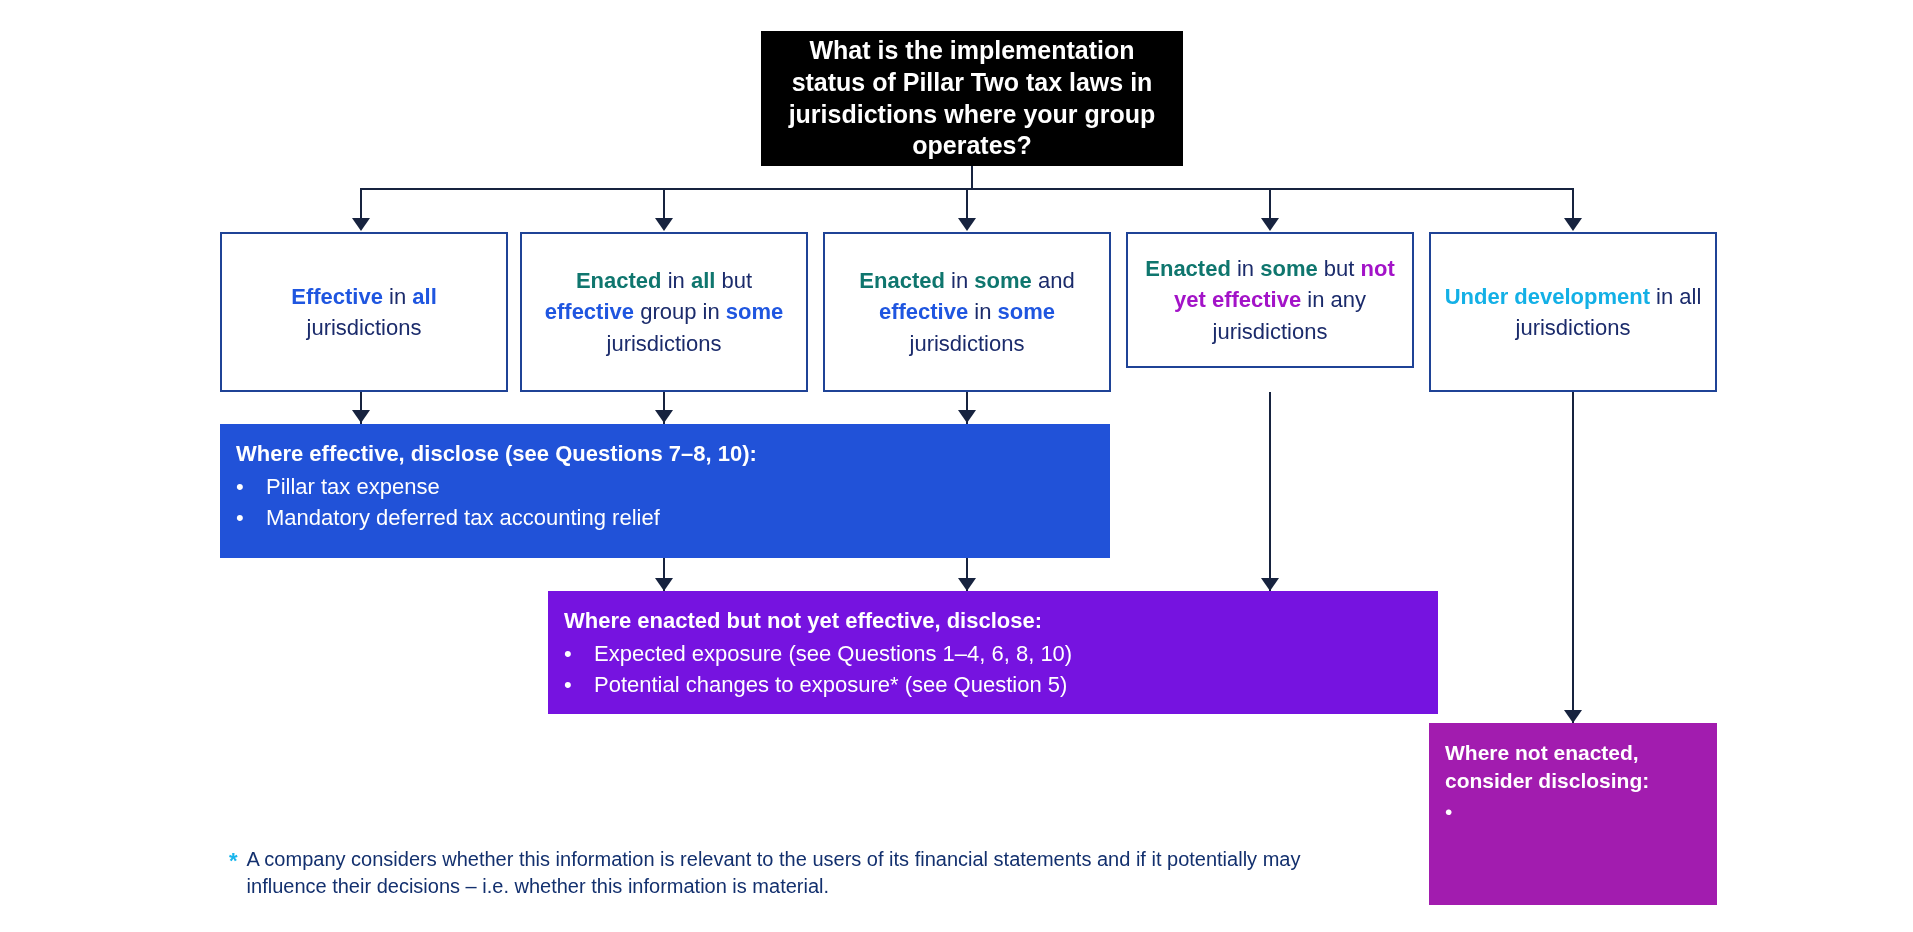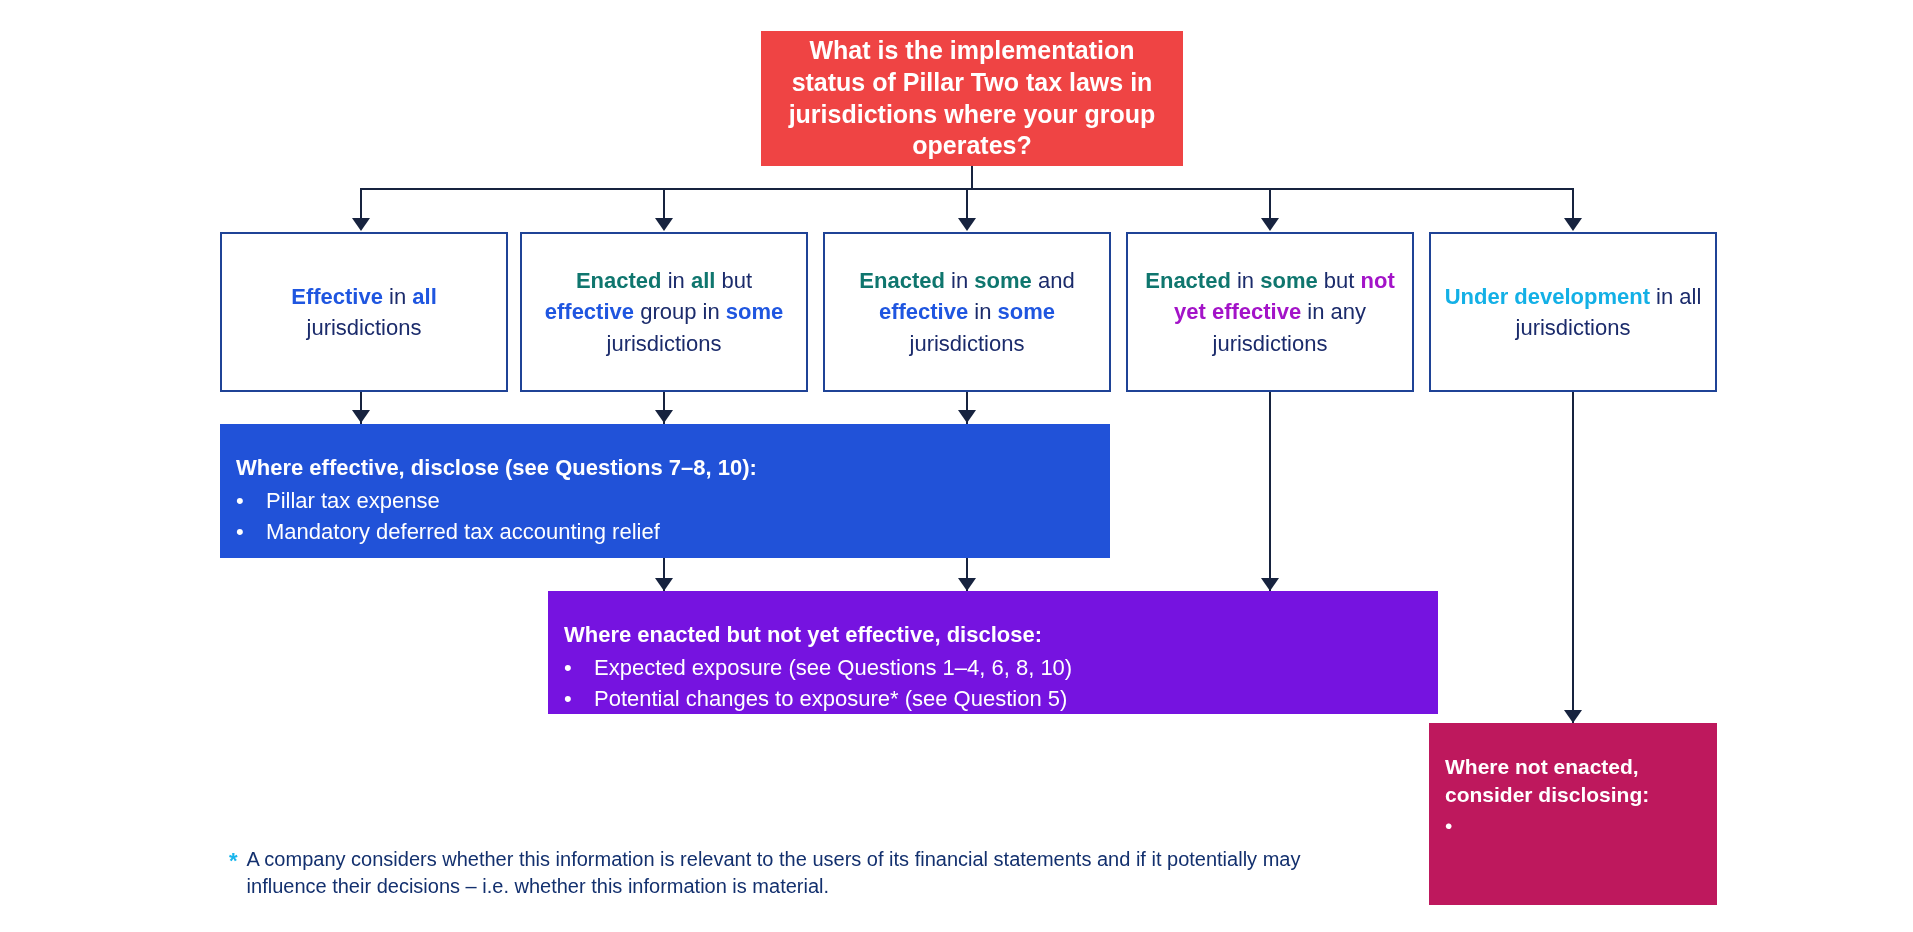--- a/index.html
+++ b/index.html
@@ -7,43 +7,43 @@
     font-family:"Liberation Sans", sans-serif;
     width:1913px;height:932px;position:relative;overflow:hidden;
     color:#1b2b6b;
   }
   #stage{position:absolute;left:0;top:0;width:1913px;height:932px;}
 
   
   .box{position:absolute;box-sizing:border-box;}
 
   .q-box{
-    background:#ef4444;color:#ffffff;font-weight:bold;font-size:25px;
+    background:#000000;color:#ffffff;font-weight:bold;font-size:25px;
     line-height:1.27;text-align:center;
     display:flex;align-items:center;justify-content:center;
     padding:6px 14px;
   }
 
   .opt-box{
     border:2px solid #1f4396;background:#ffffff;
     display:flex;align-items:center;justify-content:center;
     text-align:center;font-size:22px;line-height:1.42;
     color:#1b2b6b;padding:6px 12px;
   }
   .opt-box .t{display:block;}
 
   .b-blue{color:#1f56e0;font-weight:bold;}
   .b-purple{color:#0f766e;font-weight:bold;}
   .b-magenta{color:#a313c8;font-weight:bold;}
   .b-cyan{color:#13b0e6;font-weight:bold;}
 
-  .out-box{color:#ffffff;padding:30px 16px 16px 16px;box-sizing:border-box;}
+  .out-box{color:#ffffff;padding:16px 16px 16px 16px;box-sizing:border-box;}
   .out-blue{background:#2152d8;}
   .out-purple{background:#7613e0;}
-  .out-cyan{background:#be185d;}
+  .out-cyan{background:#a21caf;}
 
   .out-title{font-weight:bold;font-size:22px;line-height:1.3;margin:0 0 3px 0;}
   .bul{display:flex;font-size:22px;line-height:1.33;margin-top:2px;}
   .bul .dot{width:30px;flex:0 0 30px;text-align:left;}
   .bul .txt{flex:1;}
 
   .out-cyan .out-title{font-size:21px;line-height:1.33;}
   .out-cyan .bul{font-size:21px;line-height:1.38;}
   .out-cyan .bul .dot{width:28px;flex:0 0 28px;}
 
@@ -93,21 +93,21 @@
   </div>
 
   <div class="box opt-box" style="left:520px;top:232px;width:288px;height:160px;">
     <span class="t"><span class="b-purple">Enacted</span><span> in </span><span class="b-purple">all</span><span> but </span><span class="b-blue">effective</span><span> group in </span><span class="b-blue">some</span><span> jurisdictions</span></span>
   </div>
 
   <div class="box opt-box" style="left:823px;top:232px;width:288px;height:160px;">
     <span class="t"><span class="b-purple">Enacted</span><span> in </span><span class="b-purple">some</span><span> and </span><span class="b-blue">effective</span><span> in </span><span class="b-blue">some</span><span> jurisdictions</span></span>
   </div>
 
-  <div class="box opt-box" style="left:1126px;top:232px;width:288px;height:160px;">
+  <div class="box opt-box" style="left:1126px;top:232px;width:288px;height:136px;">
     <span class="t"><span class="b-purple">Enacted</span><span> in </span><span class="b-purple">some</span><span> but </span><span class="b-magenta">not yet effective</span><span> in any jurisdictions</span></span>
   </div>
 
   <div class="box opt-box" style="left:1429px;top:232px;width:288px;height:160px;">
     <span class="t"><span class="b-cyan">Under development</span><span> in all jurisdictions</span></span>
   </div>
 
   <div class="ln lnv" style="left:360px;top:392px;height:32px;"></div>
   <div class="arw" style="left:352px;top:410px;"></div>
 

